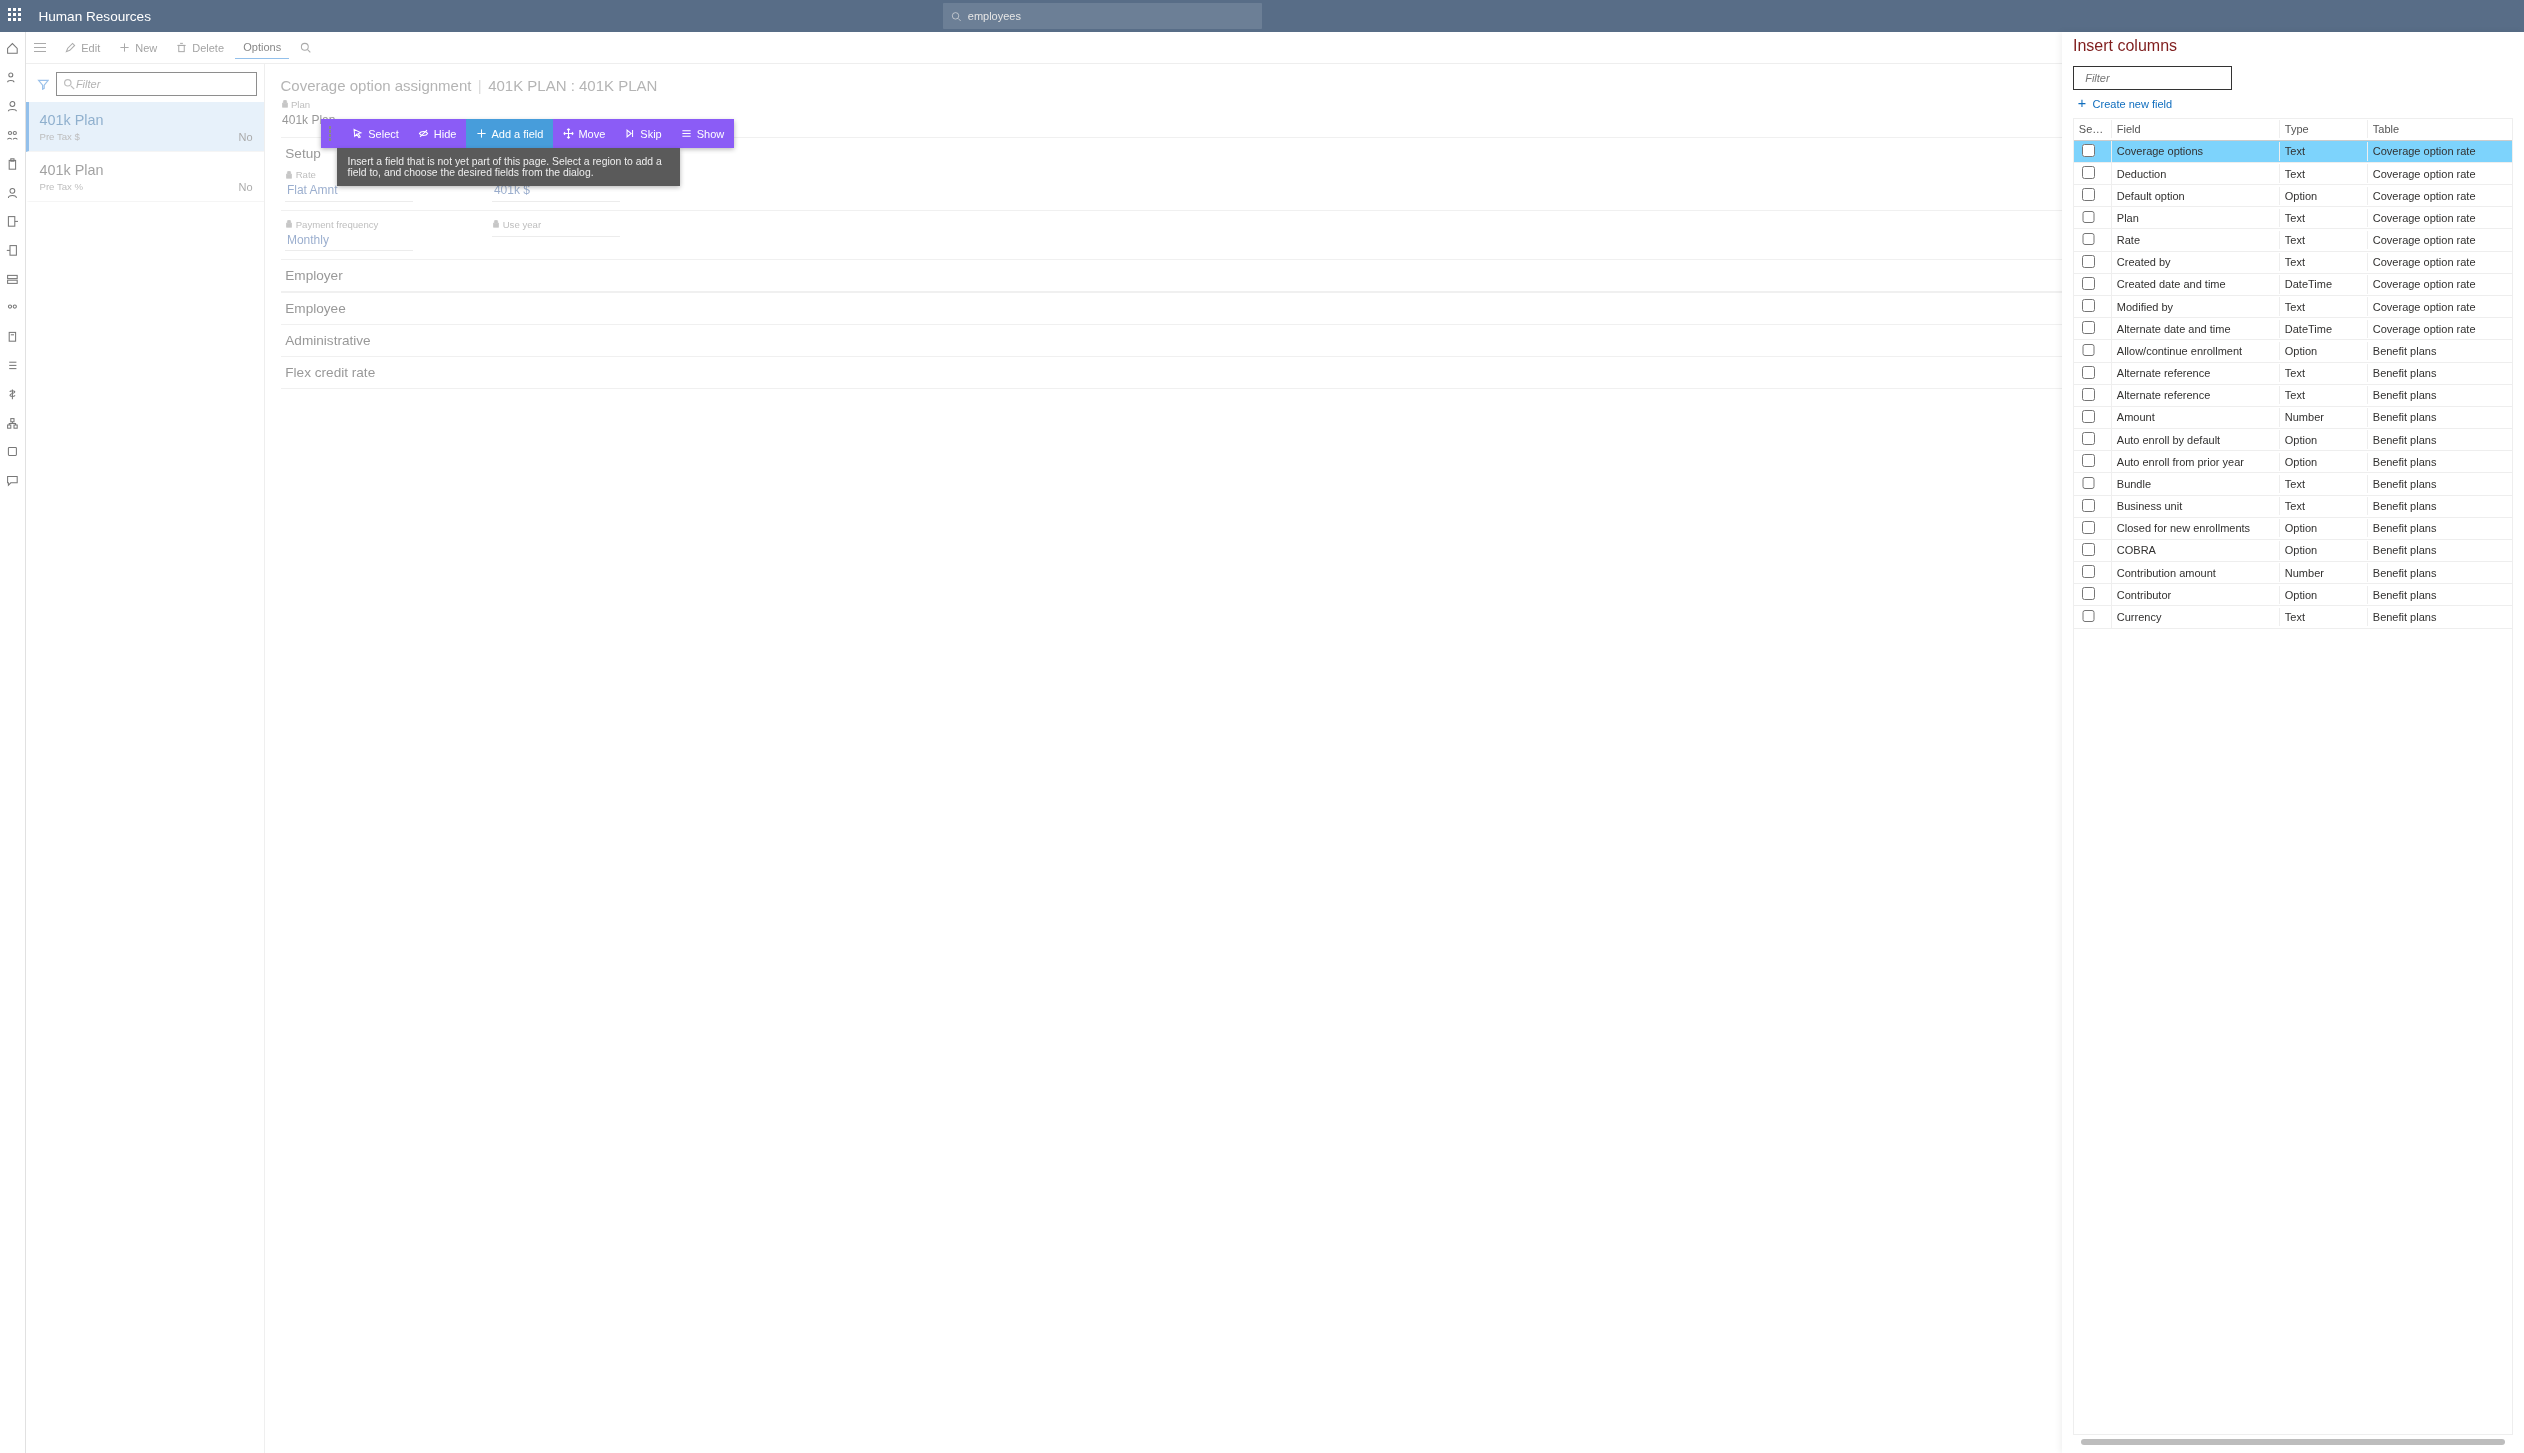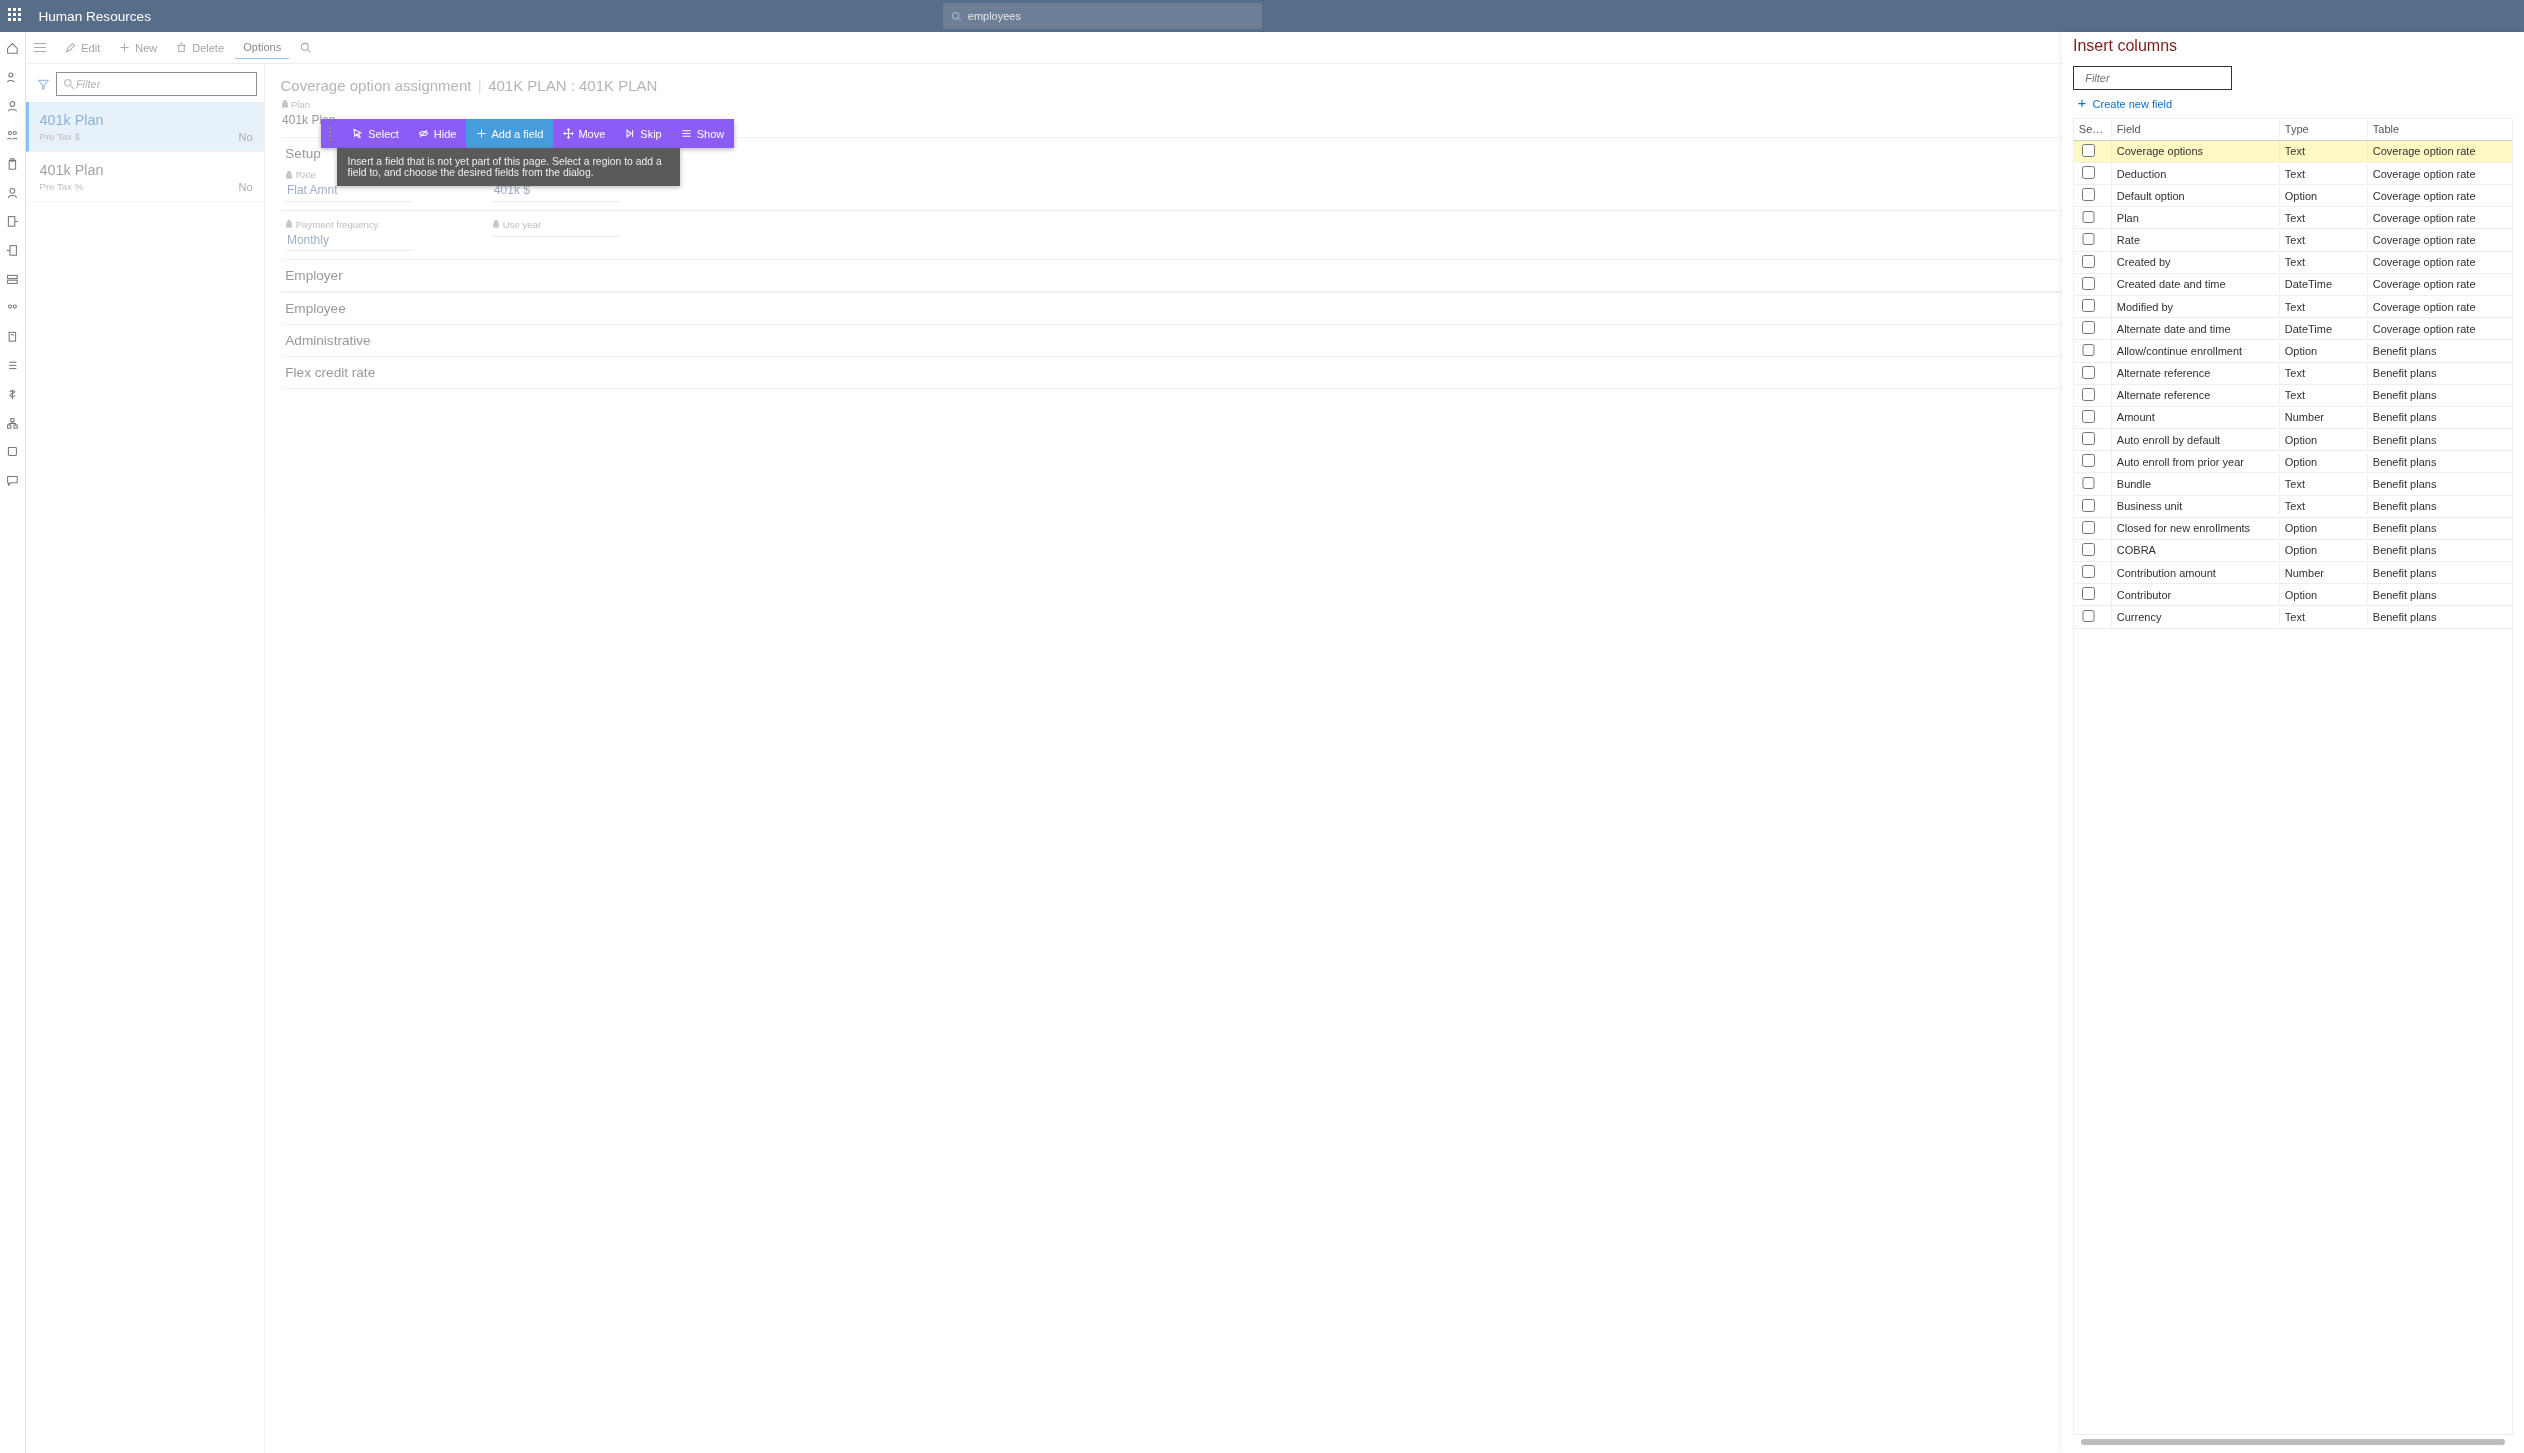--- a/index.html
+++ b/index.html
@@ -203,21 +203,21 @@
     align-items:center;
     border-bottom:0.8px solid #eee;
     min-height:22px;
     font-size:11px;
   }
   .ft-head { color:#555; background:#fff; position:sticky;top:0; border-bottom:0.8px solid #ccc;}
   .ft-head > div, .ft-row > div { padding:3.2px 4.8px; border-right:0.8px solid #eee; overflow:hidden;white-space:nowrap;text-overflow:ellipsis;}
   .ft-head > div:last-child, .ft-row > div:last-child{border-right:none;}
   .ft-head .sortarrow{font-size:8.8px;margin-left:1.6px;}
   .ft-row input[type=checkbox]{ width:12.8px;height:12.8px; margin-left:3.2px;}
-  .ft-row.sel{ background:#fef9c3; }
+  .ft-row.sel{ background:#7dd3fc; }
   .scrollhint{height:6.4px;background:#bdbdbd;border-radius:3.2px;margin:3.2px 8px 0 8px;}
 </style>
 </head>
 <body>
 
 <div class="topbar">
   <div class="waffle">
     <span></span>
       <span></span>
       <span></span>

